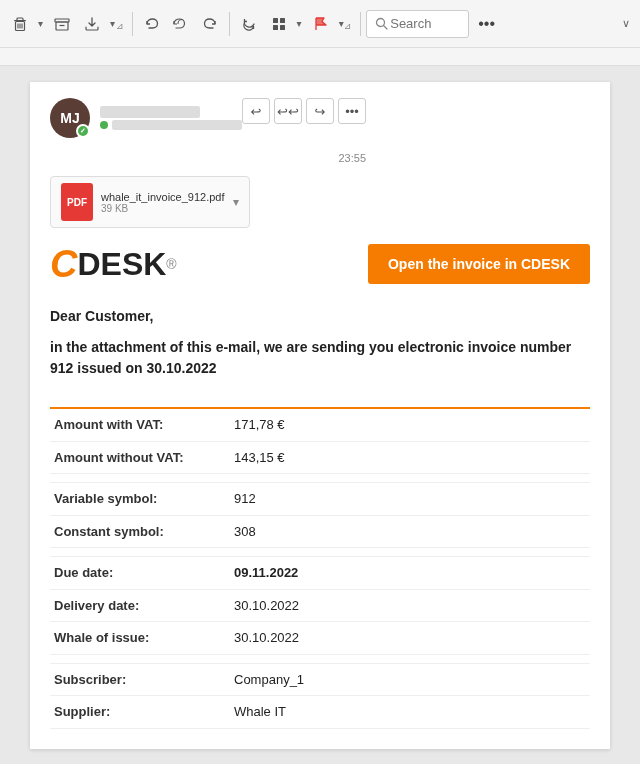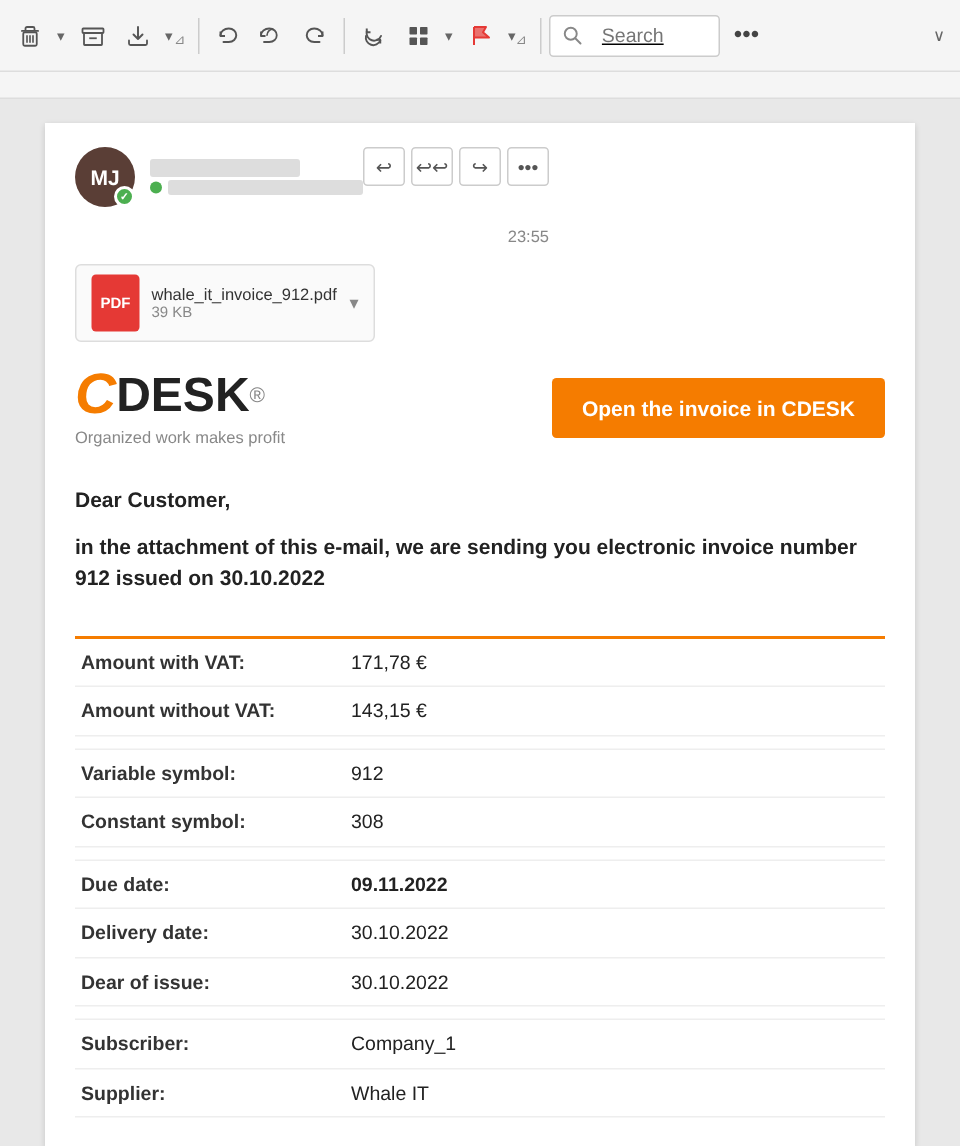--- a/index.html
+++ b/index.html
@@ -48,22 +48,21 @@
     }
     .search-box {
       display: flex;
       align-items: center;
       background: white;
       border: 1px solid #ccc;
       border-radius: 3px;
       padding: 3px 8px;
       height: 28px;
       min-width: 100px;
-      gap: 13px;
-      text-decoration: underline;
+      gap: 2px;
     }
     .search-box input {
       border: none;
       outline: none;
       font-size: 13px;
       color: #444;
       background: transparent;
       width: 70px;
     }
     .toolbar-chevron {
@@ -517,21 +516,20 @@
 
     <div class="email-body">
 
       <div class="cdesk-header">
         <div class="cdesk-logo">
           <div class="cdesk-logo-main">
             <span class="cdesk-c">C</span>
             <span class="cdesk-desk">DESK</span>
             <span class="cdesk-reg">®</span>
           </div>
-          <div class="cdesk-tagline">Organized work makes profit</div>
         </div>
         <button class="cdesk-btn">Open the invoice in CDESK</button>
       </div>
 
       <div class="greeting">Dear Customer,</div>
 
       <p class="intro-text">in the attachment of this e-mail, we are sending you electronic invoice number 912 issued on 30.10.2022</p>
 
       <table class="invoice-table">
         <tbody id="invoice-tbody">
@@ -559,21 +557,21 @@
             </tr>
             <tr>
               <td>Due date:</td>
               <td style="font-weight: bold;">09.11.2022</td>
             </tr>
             <tr>
               <td>Delivery date:</td>
               <td>30.10.2022</td>
             </tr>
             <tr>
-              <td>Dear of issue:</td>
+              <td>Whale of issue:</td>
               <td>30.10.2022</td>
             </tr>
             <tr class="spacer-row">
               <td colspan="2" style="height:8px;border-bottom:none;"></td>
             </tr>
             <tr>
               <td>Subscriber:</td>
               <td>Company_1</td>
             </tr>
             <tr>

